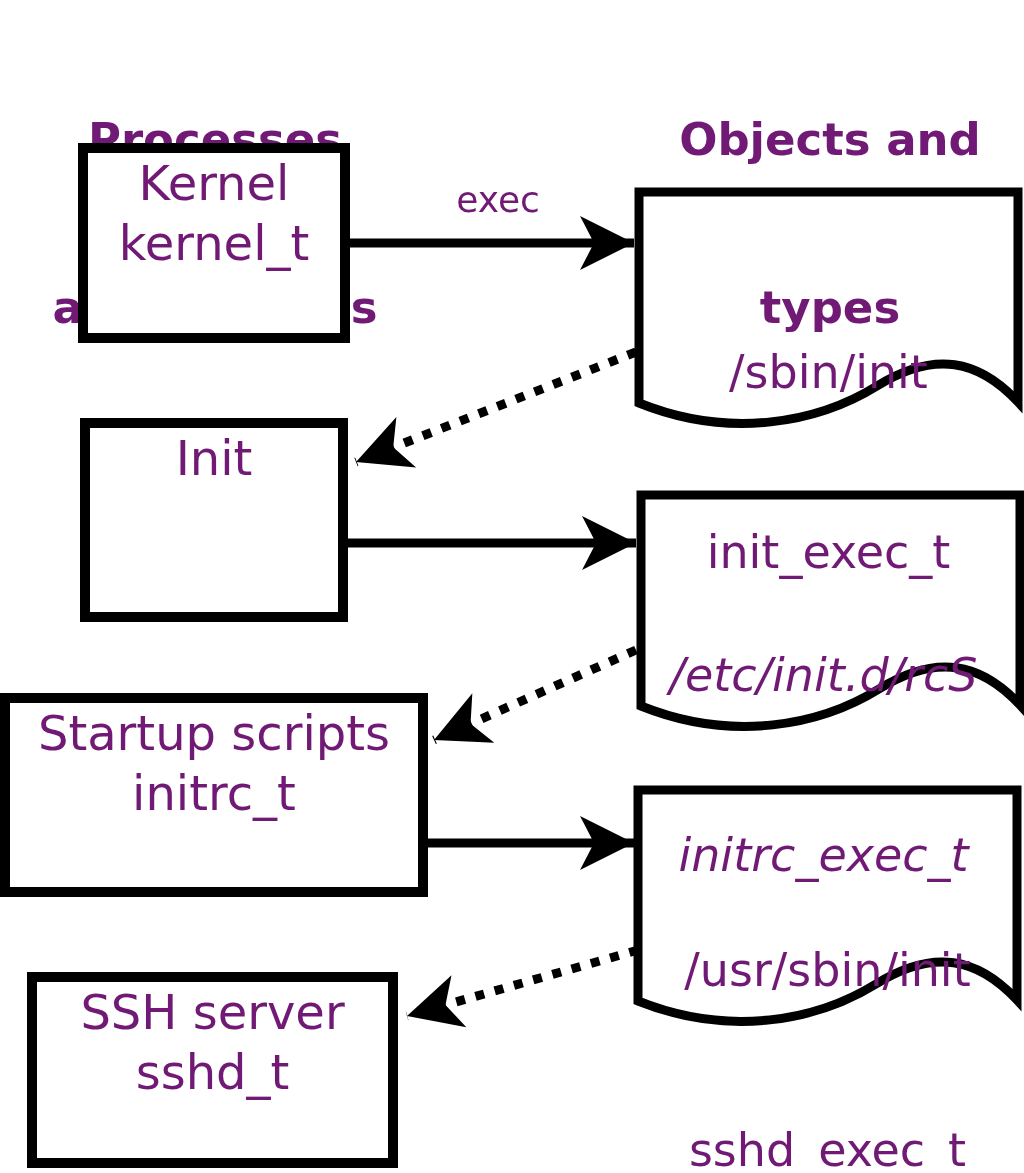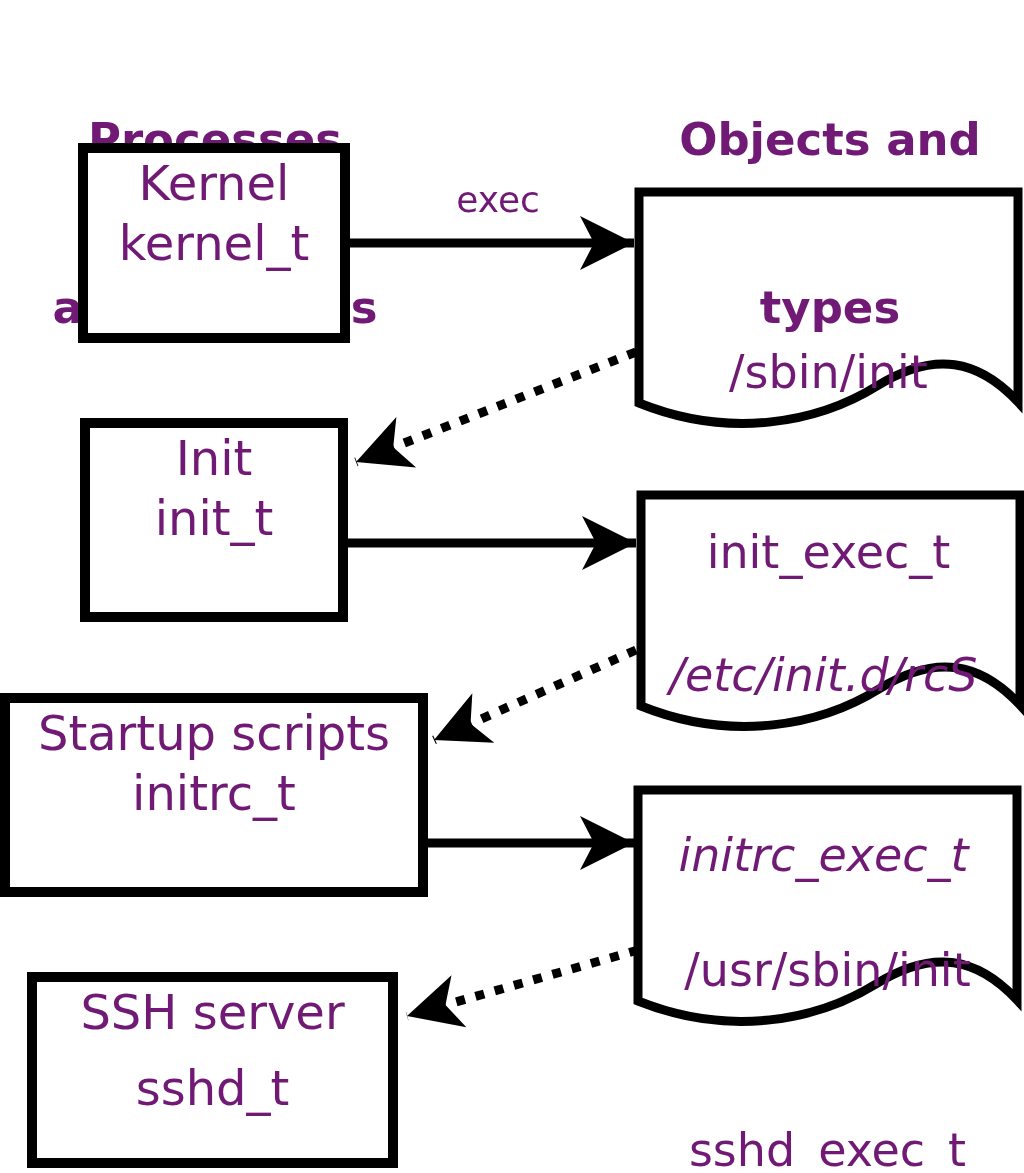--- a/index.html
+++ b/index.html
@@ -107,27 +107,26 @@
     <div>Objects and</div>
     <div>types</div>
   </div>
 
   <div class="proc-box node-text" style="left:78px; top:143px; width:272px; height:200px;">
     <div>Kernel</div>
     <div>kernel_t</div>
   </div>
   <div class="proc-box node-text" style="left:80px; top:418px; width:268px; height:204px;">
     <div>Init</div>
-    <div>init_t</div>
   </div>
   <div class="proc-box node-text" style="left:0px; top:693px; width:428px; height:204px;">
     <div>Startup scripts</div>
     <div>initrc_t</div>
   </div>
-  <div class="proc-box node-text" style="left:27px; top:972px; width:371px; height:196px;gap:16px;">
+  <div class="proc-box node-text" style="left:27px; top:972px; width:371px; height:196px;">
     <div>SSH server</div>
     <div>sshd_t</div>
   </div>
 
   <div class="txt doc-text" style="left:639px; top:222px; width:379px;">
     <div>/sbin/init</div>
     <div>init_exec_t</div>
   </div>
   <div class="txt doc-text" style="left:634px; top:525px; width:379px;font-style:italic;">
     <div>/etc/init.d/rcS</div>

